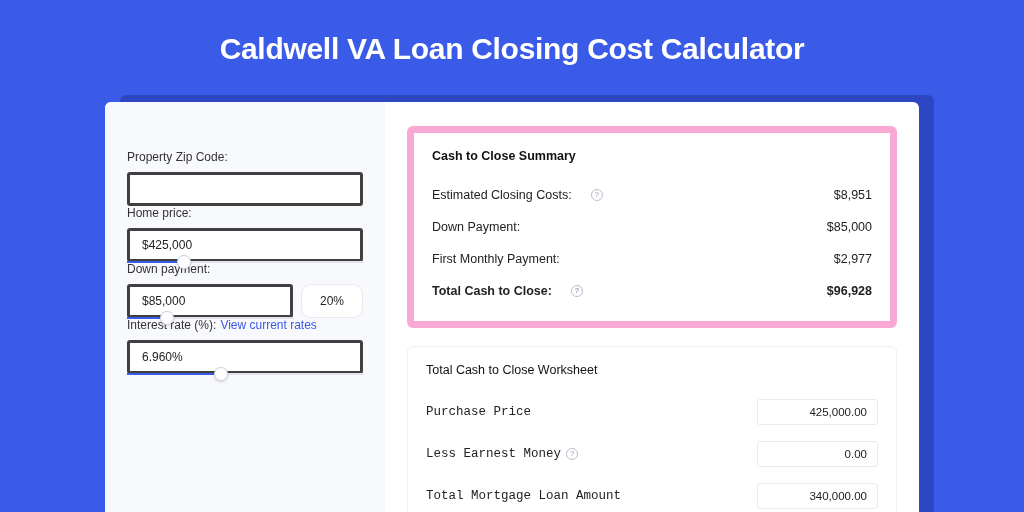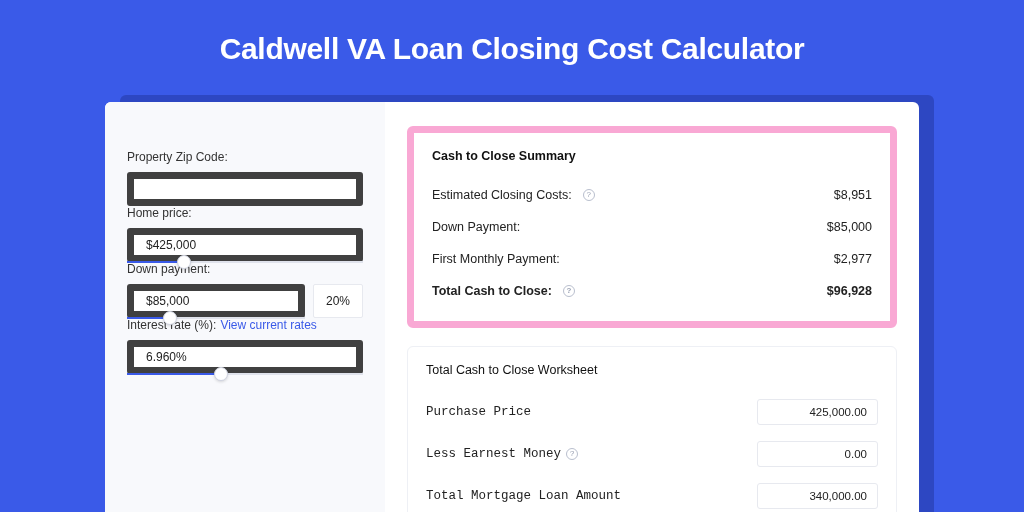--- a/index.html
+++ b/index.html
@@ -43,21 +43,21 @@
     background: #f8f9fc;
     padding: 48px 22px 22px 22px;
     font-size: 12px;
     color: #333;
   }
   .field { }
   .field-label { font-size: 12px; color: #333; margin-bottom: 8px; display:flex; align-items:center; gap:4px;}
   .field-label a { color: #3a5ae8; text-decoration: none; }
   .input-box {
     background: #fff;
-    border: 7px solid #404040;
+    border: 3px solid #404040;
     border-radius: 3px;
     height: 34px;
     width: 100%;
     padding: 0 12px;
     font-size: 12px;
     color: #222;
     display: flex;
     align-items: center;
   }
   .slider-wrap { position: relative; }
@@ -79,24 +79,24 @@
     width: 14px; height: 14px;
     background: #fff;
     border: 1px solid #cfd3e0;
     border-radius: 50%;
     box-shadow: 0 1px 3px rgba(0,0,0,0.15);
     transform: translateX(-50%);
   }
   .dp-row { display: flex; gap: 8px; }
   .dp-row .slider-wrap { flex: 1; }
   .pct-box {
-    width: 50px;
+    width: 62px;
     background: #fff;
     border: 1px solid #e7e9ef;
-    border-radius: 2px;
+    border-radius: 10px;
     height: 34px;
     display: flex;
     align-items: center;
     justify-content: center;
     font-size: 12px;
     color: #222;
   }
   
   .main {
     flex: 1;
@@ -117,21 +117,21 @@
   }
   .sum-row {
     display: flex;
     justify-content: space-between;
     align-items: center;
     font-size: 12.5px;
     color: #222;
     padding: 9px 0;
   }
   .sum-row.total { font-weight: 700; }
-  .sum-label { display: flex; align-items: center; gap: 11px; }
+  .sum-label { display: flex; align-items: center; gap: 19px; }
   .help-icon {
     display: inline-flex;
     width: 12px; height: 12px;
     border: 1px solid #b9bfce;
     border-radius: 50%;
     font-size: 8px;
     color: #9aa1b3;
     align-items: center;
     justify-content: center;
     line-height: 1;

